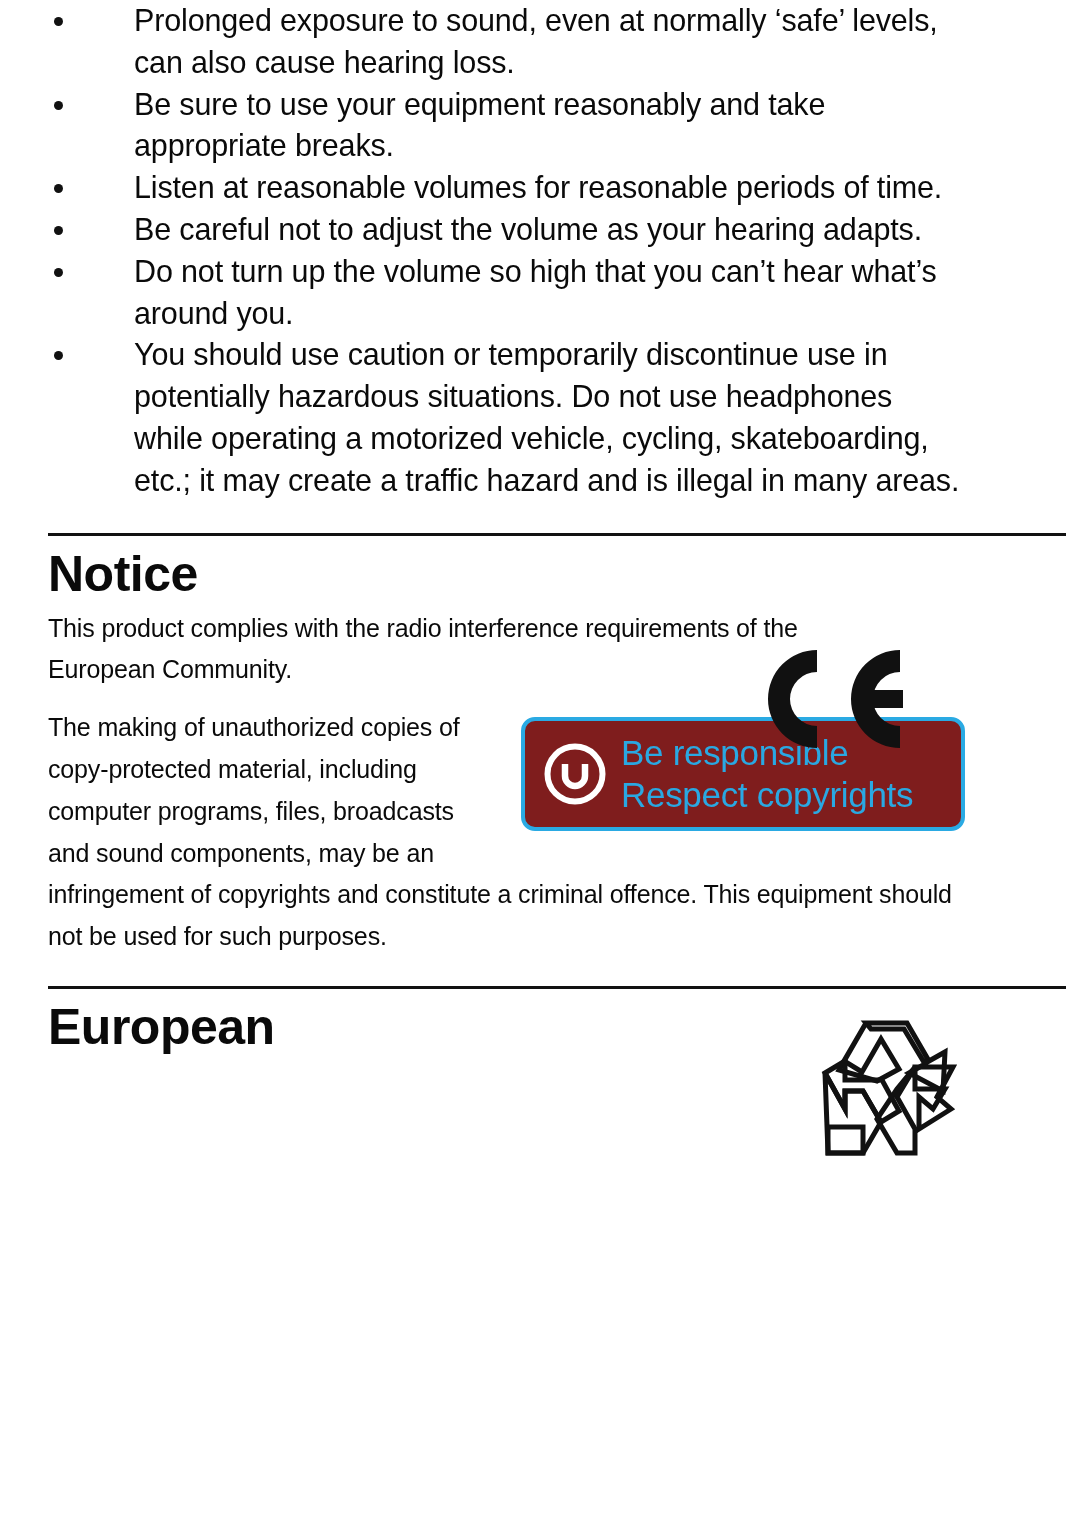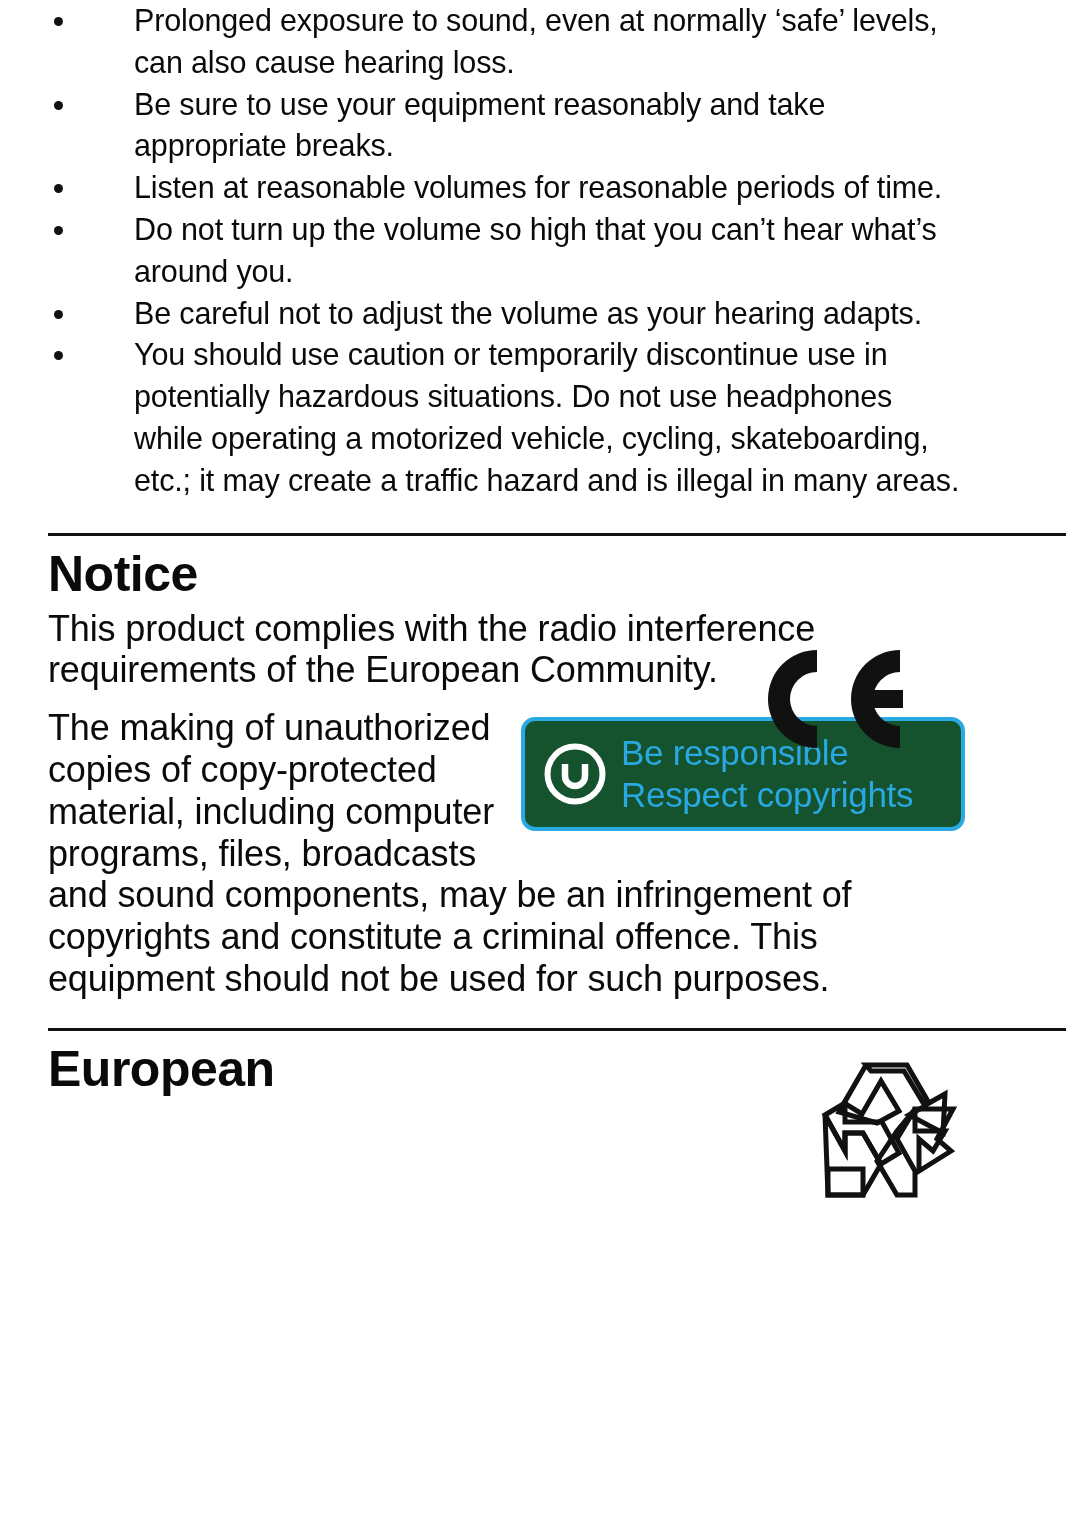--- a/index.html
+++ b/index.html
@@ -76,21 +76,21 @@
   .section-title {
     font-size: 50px;
     line-height: 60px;
     font-weight: 700;
     letter-spacing: -0.5px;
     margin: 8px 0 4px 0;
   }
 
   
   p.body {
-    font-size: 36px;
+    font-size: 25px;
     line-height: 41.8px;
     letter-spacing: -0.15px;
     margin: 0;
   }
   .narrow { max-width: 770px; }
   .wrap-block { overflow: hidden; }
 
   
   .ce-mark {
     position: absolute;
@@ -103,21 +103,21 @@
   
   .notice-body { position: relative; }
 
   
   .copyright-badge {
     float: right;
     width: 444px;
     height: 114px;
     box-sizing: border-box;
     margin: 10px 2px 6px 24px;
-    background: #14532d;
+    background: #7f1d1d;
     border: 4px solid #2aaae3;
     border-radius: 14px;
     display: flex;
     align-items: center;
     padding: 0 14px 0 16px;
   }
   .badge-icon {
     width: 68px;
     height: 68px;
     flex: 0 0 68px;
@@ -162,25 +162,25 @@
   </ul>
 
 
   <ul class="bullets">
     <li>
       <span class="bullet-dot"></span>
       <span>Listen at reasonable volumes for reasonable periods of time.</span>
     </li>
     <li>
       <span class="bullet-dot"></span>
+      <span>Be careful not to adjust the volume as your hearing adapts.</span>
+    </li>
+    <li>
+      <span class="bullet-dot"></span>
       <span>Do not turn up the volume so high that you can’t hear what’s around you.</span>
-    </li>
-    <li>
-      <span class="bullet-dot"></span>
-      <span>Be careful not to adjust the volume as your hearing adapts.</span>
     </li>
     <li>
       <span class="bullet-dot"></span>
       <span>You should use caution or temporarily discontinue use in potentially hazardous situations. Do not use headphones while operating a motorized vehicle, cycling, skateboarding, etc.; it may create a traffic hazard and is illegal in many areas.</span>
     </li>
   </ul>
 
   <hr class="rule rule-notice">
 
   <div class="notice-body">

